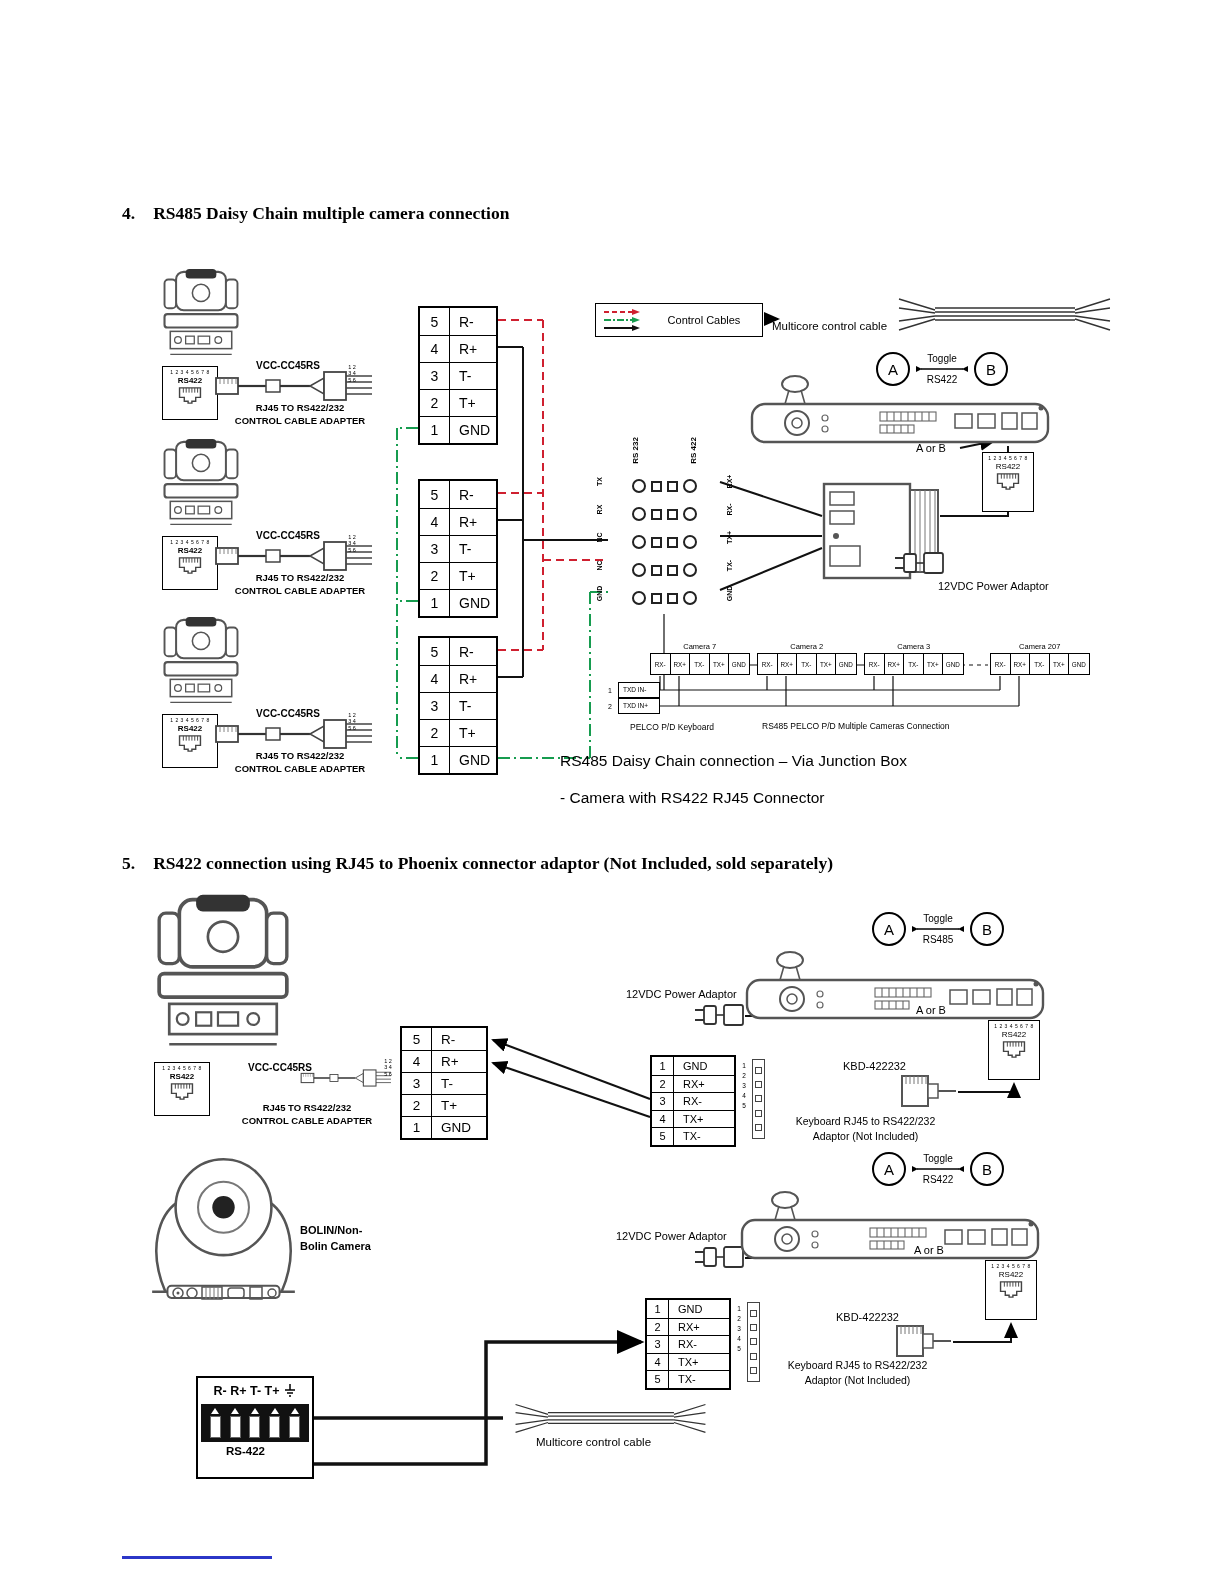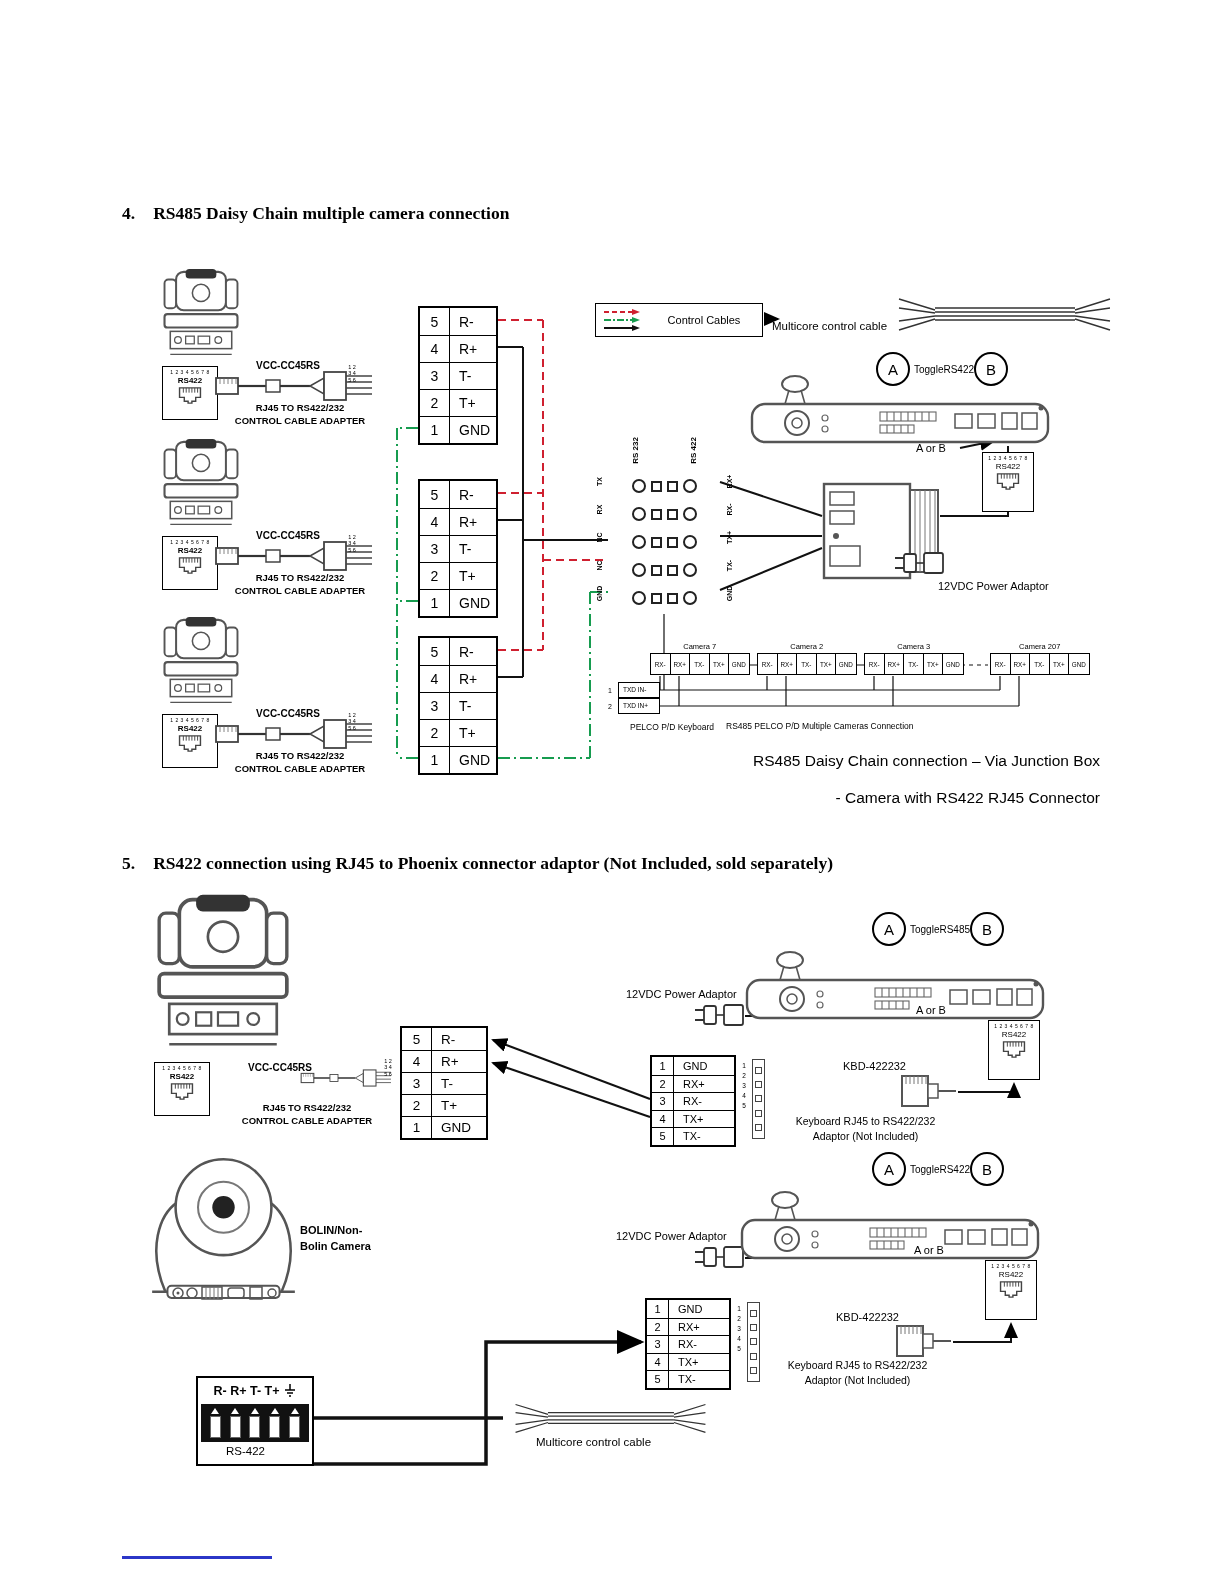--- a/index.html
+++ b/index.html
@@ -53,52 +53,52 @@
            display:flex; flex-direction:column; align-items:center; padding-top:2px; }
   .rjbox-lg { width:56px; height:54px; }
   .rj-digits { font-size:5px; letter-spacing:.5px; white-space:nowrap; }
   .rj-label { font-size:8px; margin:1px 0 1px; }
   .rj-jack { width:26px; height:19px; }
 
   
   .toggle { position:absolute; z-index:2; display:flex; align-items:center; gap:4px; }
   .tcircle { width:34px; height:34px; border:2px solid #000; border-radius:50%; background:#fff;
              display:flex; align-items:center; justify-content:center; font-size:15px; }
-  .tmid { display:flex; flex-direction:row; align-items:center; width:56px; }
+  .tmid { display:flex; flex-direction:column; align-items:center; width:56px; }
   .tlab { font-size:10px; } .tarr { width:54px; height:10px; } .tlab2 { font-size:10px; }
 
   
   .legend { position:absolute; z-index:2; width:168px; height:34px; border:1.6px solid #000;
             background:#fff; display:flex; align-items:center; gap:8px; padding:2px 6px; }
   .legend span { font-size:11px; flex:1; text-align:center; }
 
   
   .lbl { position:absolute; z-index:2; white-space:nowrap; }
   .b { font-weight:bold; }
   .ctr { text-align:center; white-space:normal; }
-  .cap { position:absolute; z-index:2; text-align:right; font-size:15.5px; }
+  .cap { position:absolute; z-index:2; text-align:left; font-size:15.5px; }
 
   .digitcol { position:absolute; z-index:2; width:8px; font-size:6.5px; line-height:1.55;
               text-align:center; }
   .digitcol.small { font-size:5.5px; line-height:1.15; }
   .phcon { position:absolute; z-index:2; width:13px; height:80px; border:1.5px solid #444; background:#fff;
            display:flex; flex-direction:column; align-items:center; justify-content:space-evenly; }
   .phhole { width:7px; height:7px; border:1px solid #444; }
 
   
   .phoenix { position:absolute; z-index:2; width:118px; border:2.5px solid #000; background:#fff; }
   .ph-head { height:26px; display:flex; align-items:center; justify-content:center; gap:5px;
              font-weight:bold; font-size:12.5px; }
   .ph-bar { height:38px; background:#111; margin:0 3px; display:flex; align-items:center;
             justify-content:space-evenly; }
   .ph-cell { display:flex; flex-direction:column; align-items:center; gap:2px; }
   .ph-arrow { width:0; height:0; border-left:4px solid transparent; border-right:4px solid transparent;
               border-bottom:6px solid #fff; }
   .ph-slot { width:11px; height:22px; background:#fff; border:1px solid #666; }
-  .ph-foot { font-size:11.5px; padding:3px 0 7px 28px; }
+  .ph-foot { font-size:11.5px; padding:3px 0 20px 28px;font-weight:bold; }
 
   .footer-line { position:absolute; z-index:2; height:2.5px; background:#2b36c8; }
 
   
   .wr { stroke:#cf2030; stroke-width:2; stroke-dasharray:8 5; fill:none; }
   .wk { stroke:#111; stroke-width:2; fill:none; }
   .wk1 { stroke:#111; stroke-width:1.2; fill:none; }
   .wg { stroke:#169c4f; stroke-width:2; stroke-dasharray:12 4 2 4; fill:none; }
   .wt { stroke:#111; stroke-width:3.5; fill:none; }
 </style>
@@ -516,21 +516,21 @@
   <div class="prow">
     <span class="pn">1</span>
     <span class="pcell">TXD IN-</span>
   </div>
   <div class="prow">
     <span class="pn">2</span>
     <span class="pcell">TXD IN+</span>
   </div>
 </div>
 <div class="lbl" style="left:598px; top:722px; font-size:8.5px;margin-left:32px;">PELCO P/D Keyboard</div>
-<div class="lbl" style="left:726px; top:721px; font-size:8.5px;">RS485 PELCO P/D Multiple Cameras Connection</div>
+<div class="lbl" style="left:762px; top:721px; font-size:8.5px;">RS485 PELCO P/D Multiple Cameras Connection</div>
 
 <div class="cap" style="left:560px; top:752px; width:540px;">
   <div>RS485 Daisy Chain connection – Via Junction Box</div>
   <div style="margin-top:19px;">- Camera with RS422 RJ45 Connector</div>
 </div>
 
 <div class="heading" style="left:122px; top:853px;">
   <span>5.</span>
   <span>RS422 connection using RJ45 to Phoenix connector adaptor (Not Included, sold separately)</span>
 </div>

